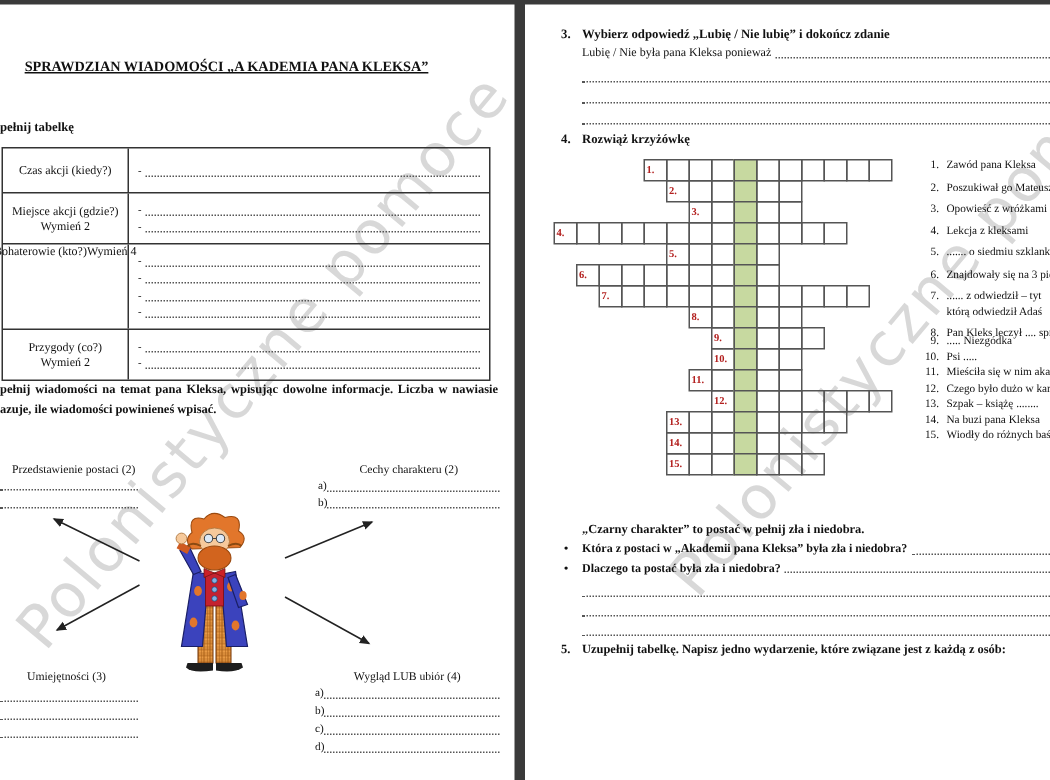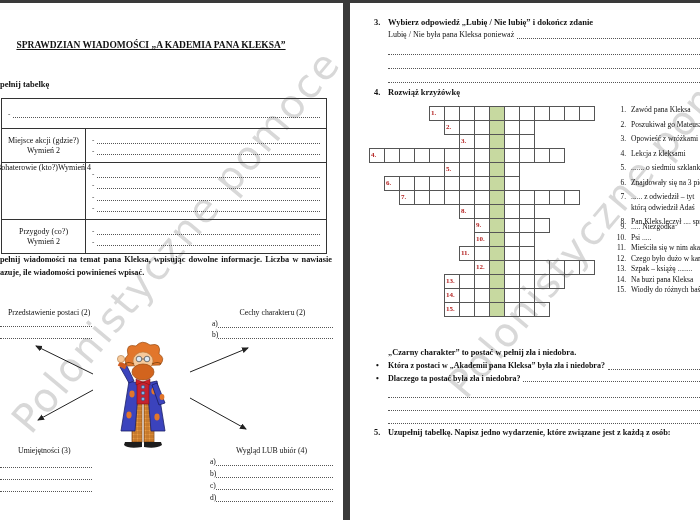--- a/index.html
+++ b/index.html
@@ -22,20 +22,23 @@
 
   <div class="watermark" style="left:-55px;top:240px;width:420px">Polonistyczne pomoce</div>
 
 
   <div class="t b" style="left:0;top:37px;width:302px;text-align:center;font-size:9.5px;text-decoration:underline">SPRAWDZIAN WIADOMOŚCI „A  KADEMIA PANA KLEKSA”</div>
 
   <div class="t b" style="left:0;top:76px;font-size:8.5px">pełnij tabelkę</div>
 
   <div class="t" id="t1" style="left:1px;top:95px;width:324px;border:1px solid #333">
       <div style="display: flex; height: 29px; box-sizing: border-box;">
+        <div style="width: 83px; border-right: 1px solid rgb(51, 51, 51); display: flex; flex-direction: column; justify-content: center; text-align: center; font-size: 8px; line-height: 10px;">
+          <div style="">Czas akcji (kiedy?)</div>
+        </div>
         <div style="flex: 1 1 0%; display: flex; flex-direction: column; justify-content: space-evenly; padding: 3px 6px;">
           <div style="display: flex; align-items: flex-end; font-size: 7px; line-height: 8px;">-<div style="flex: 1 1 0%; height: 7px; margin-left: 3px; border-bottom: 1px dotted rgb(85, 85, 85);"></div></div>
         </div>
       </div>
       <div style="display: flex; height: 34px; box-sizing: border-box; border-top: 1px solid rgb(51, 51, 51);">
         <div style="width: 83px; border-right: 1px solid rgb(51, 51, 51); display: flex; flex-direction: column; justify-content: center; text-align: center; font-size: 8px; line-height: 10px;">
           <div style="">Miejsce akcji (gdzie?)</div>
           <div style="">Wymień 2</div>
         </div>
         <div style="flex: 1 1 0%; display: flex; flex-direction: column; justify-content: space-evenly; padding: 3px 6px;">

